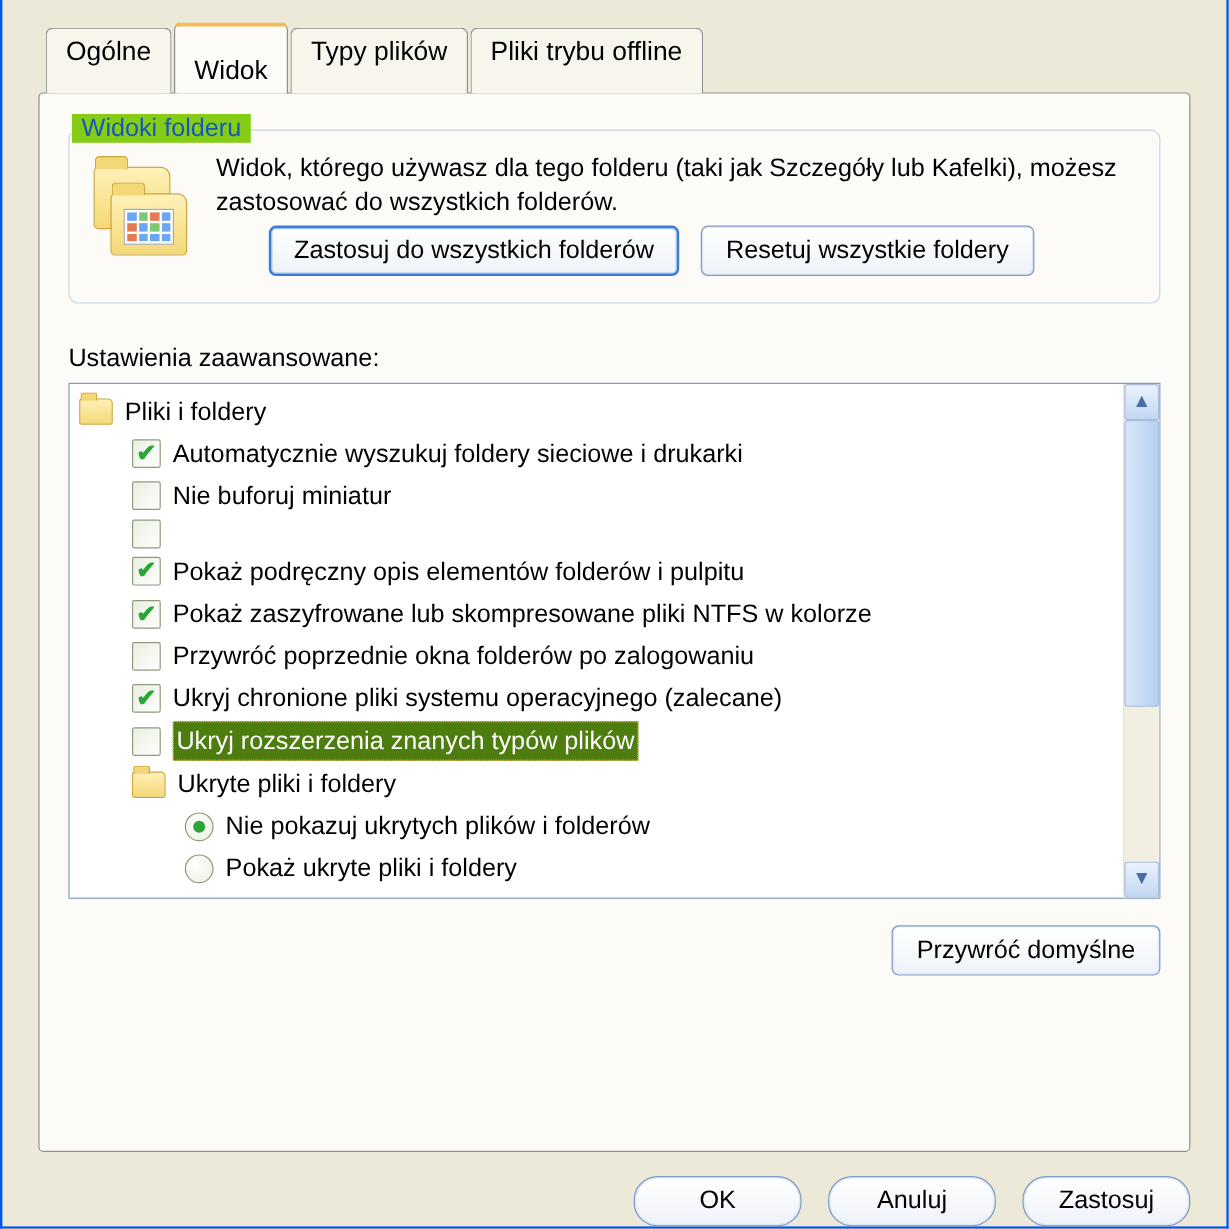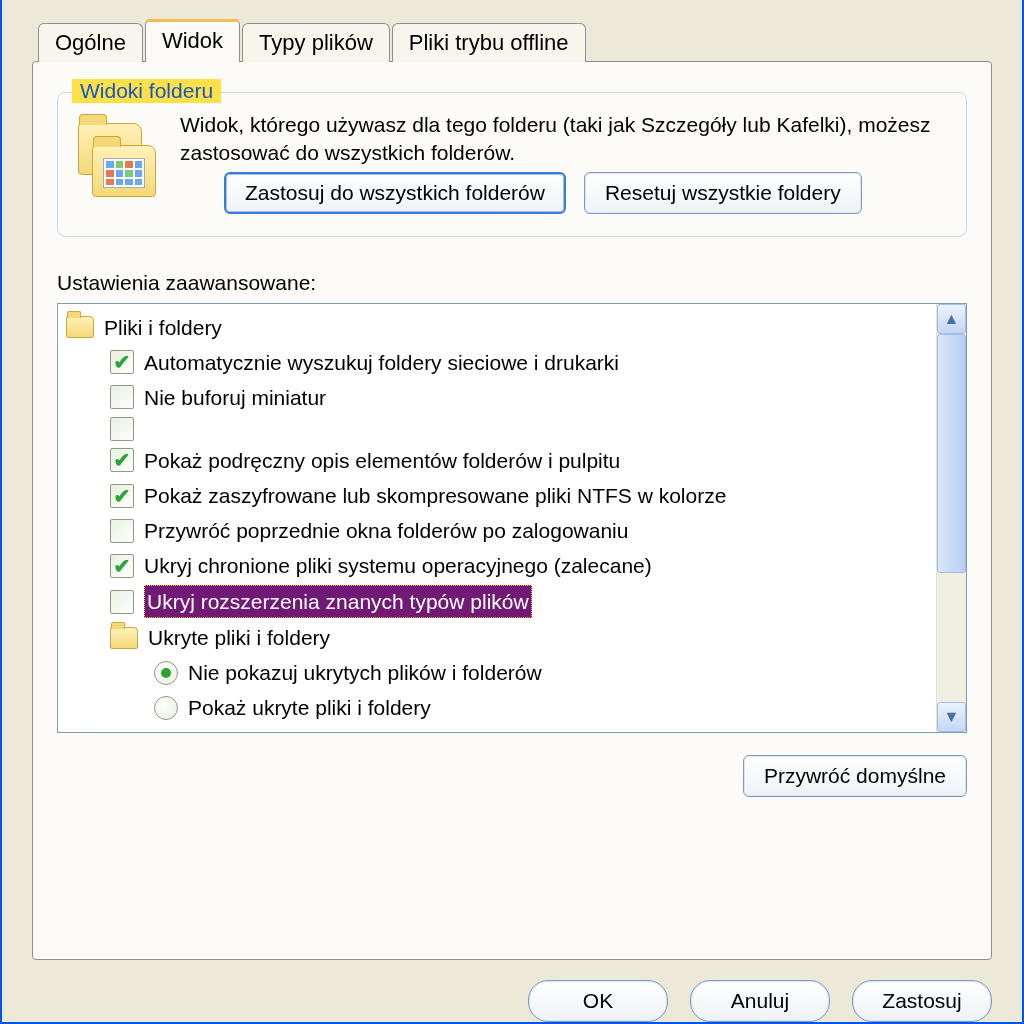--- a/index.html
+++ b/index.html
@@ -75,21 +75,21 @@
     cursor: pointer;
     font-size: 22px;
     position: relative;
     top: 1px;
   }
   .tab.active {
     background: #fcfbf7;
     border-color: #8f8f8f;
     top: 1px;
     margin-top: -4px;
-    padding-top: 8px;
+    padding-top: 26px;
     padding-bottom: 6px;
     z-index: 3;
   }
   .tab.active::before {
     content: "";
     position: absolute;
     left: 0; right: 0; top: -1px;
     height: 3px;
     background: #f2bb57;
     border-top-left-radius: 4px;
@@ -109,22 +109,22 @@
   .groupbox {
     border: 1px solid #c5d7e8;
     border-radius: 8px;
     padding: 18px 20px 22px 20px;
     position: relative;
     margin-top: 6px;
   }
   .groupbox-title {
     position: absolute;
     top: -14px;
-    left: 14px;
-    background: #fde047;
+    left: 2px;
+    background: #84cc16;
     padding: 0 8px;
     color: #1457c0;
     font-size: 21px;
   }
   .folderviews-row {
     display: flex;
     gap: 24px;
     align-items: center;
   }
   .folder-icon-big {
@@ -287,21 +287,21 @@
     justify-content: center;
     cursor: pointer;
   }
   .radio.selected::after {
     content: "";
     width: 10px; height: 10px;
     background: #2aa536;
     border-radius: 50%;
   }
   .label-selected {
-    background: #701a75;
+    background: #4d7c0f;
     color: #fff;
     border: 1px dotted #f0c040;
     padding: 0 2px;
   }
   .scrollbar {
     width: 30px;
     background: #f1efe2;
     border-left: 1px solid #e3e1d4;
     display: flex;
     flex-direction: column;

